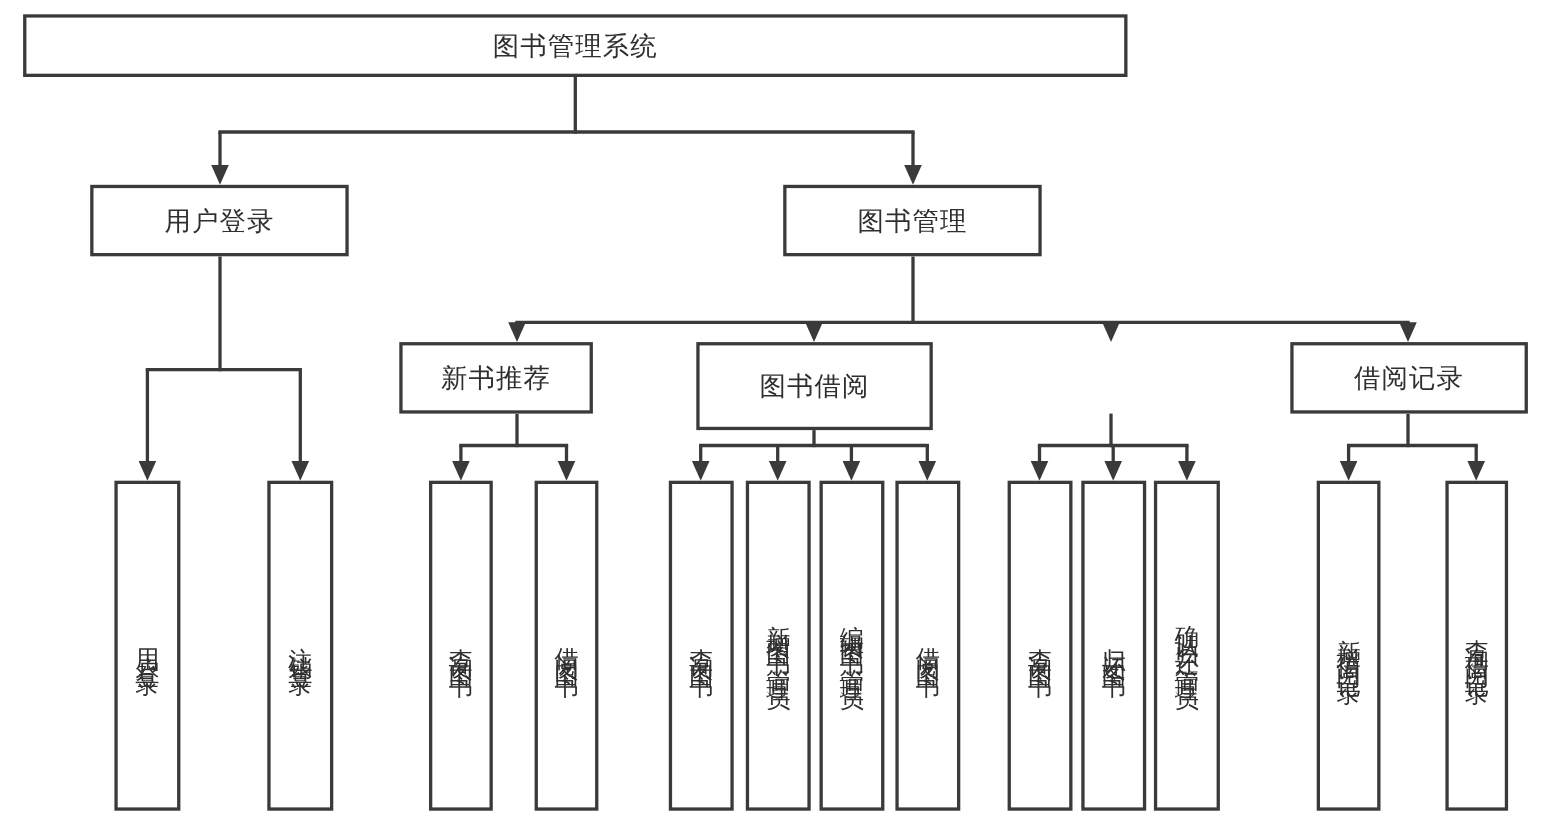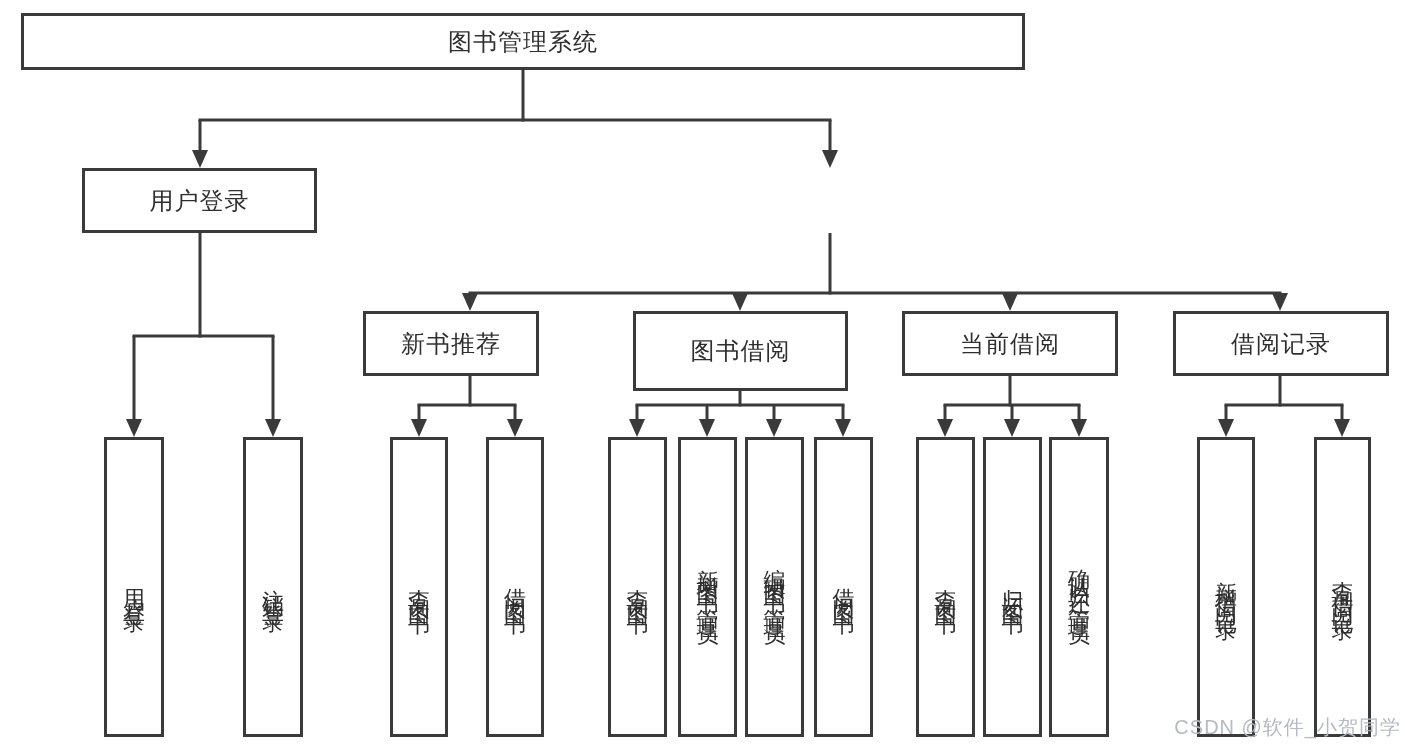--- a/index.html
+++ b/index.html
@@ -131,29 +131,29 @@
     <path d="M1334 419 L1350 419 L1342 437 Z"></path>
   </svg>
 
   <div class="box hbox" style="left:21px; top:13px; width:1004px; height:57px;">
     <span>图书管理系统</span>
   </div>
 
   <div class="box hbox" style="left:82px; top:168px; width:235px; height:65px;">
     <span>用户登录</span>
   </div>
+  <div class="box hbox" style="left:712px; top:168px; width:235px; height:65px;">
+    <span>图书管理</span>
+  </div>
 
   <div class="box hbox" style="left:363px; top:311px; width:176px; height:65px;">
     <span>新书推荐</span>
   </div>
   <div class="box hbox" style="left:633px; top:311px; width:215px; height:80px;">
     <span>图书借阅</span>
-  </div>
-  <div class="box hbox" style="left:902px; top:311px; width:216px; height:65px;">
-    <span>当前借阅</span>
   </div>
   <div class="box hbox" style="left:1173px; top:311px; width:216px; height:65px;">
     <span>借阅记录</span>
   </div>
 
   <div class="box vbox" style="left:104px; top:437px; width:60px; height:300px;">
     <span>用户登录</span>
   </div>
   <div class="box vbox" style="left:243px; top:437px; width:60px; height:300px;">
     <span>注销登录</span>
@@ -185,15 +185,14 @@
   <div class="box vbox" style="left:1049px; top:437px; width:60px; height:300px;">
     <span>确认归还（管理员）</span>
   </div>
   <div class="box vbox" style="left:1197px; top:437px; width:58px; height:300px;">
     <span>新增借阅记录</span>
   </div>
   <div class="box vbox" style="left:1314px; top:437px; width:57px; height:300px;">
     <span>查询借阅记录</span>
   </div>
 
-  <div class="watermark">CSDN @软件_小贺同学</div>
 
 </div>
 
 </body></html>

